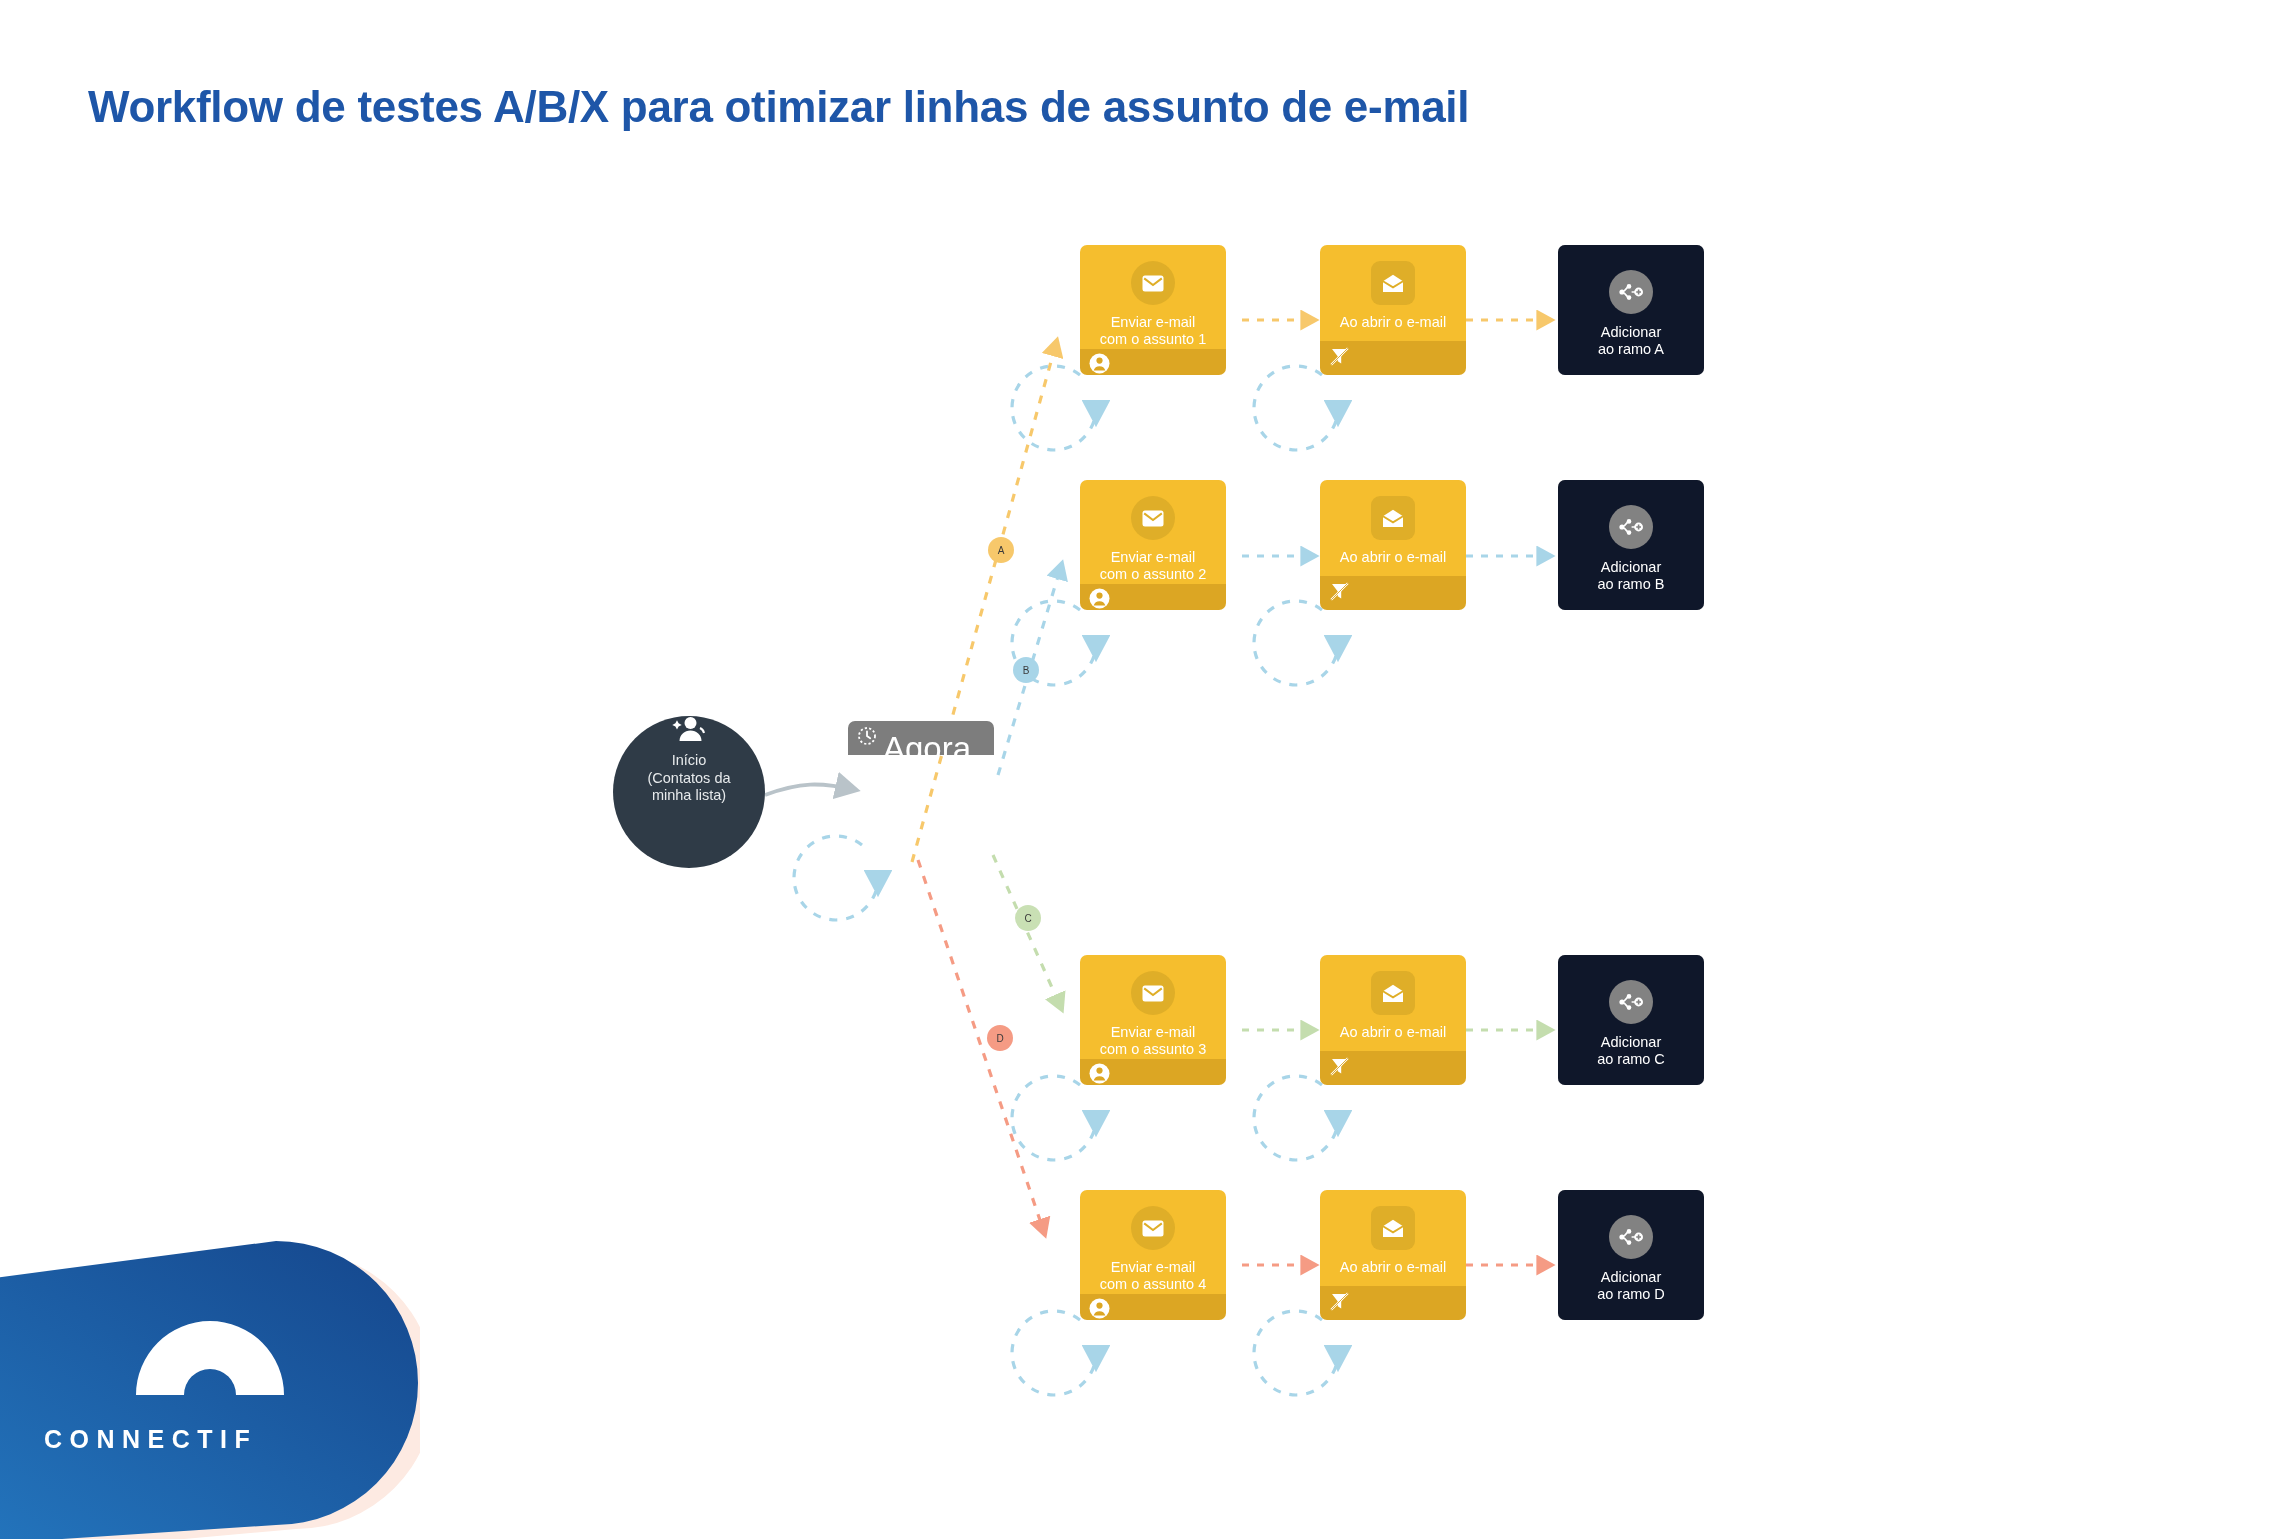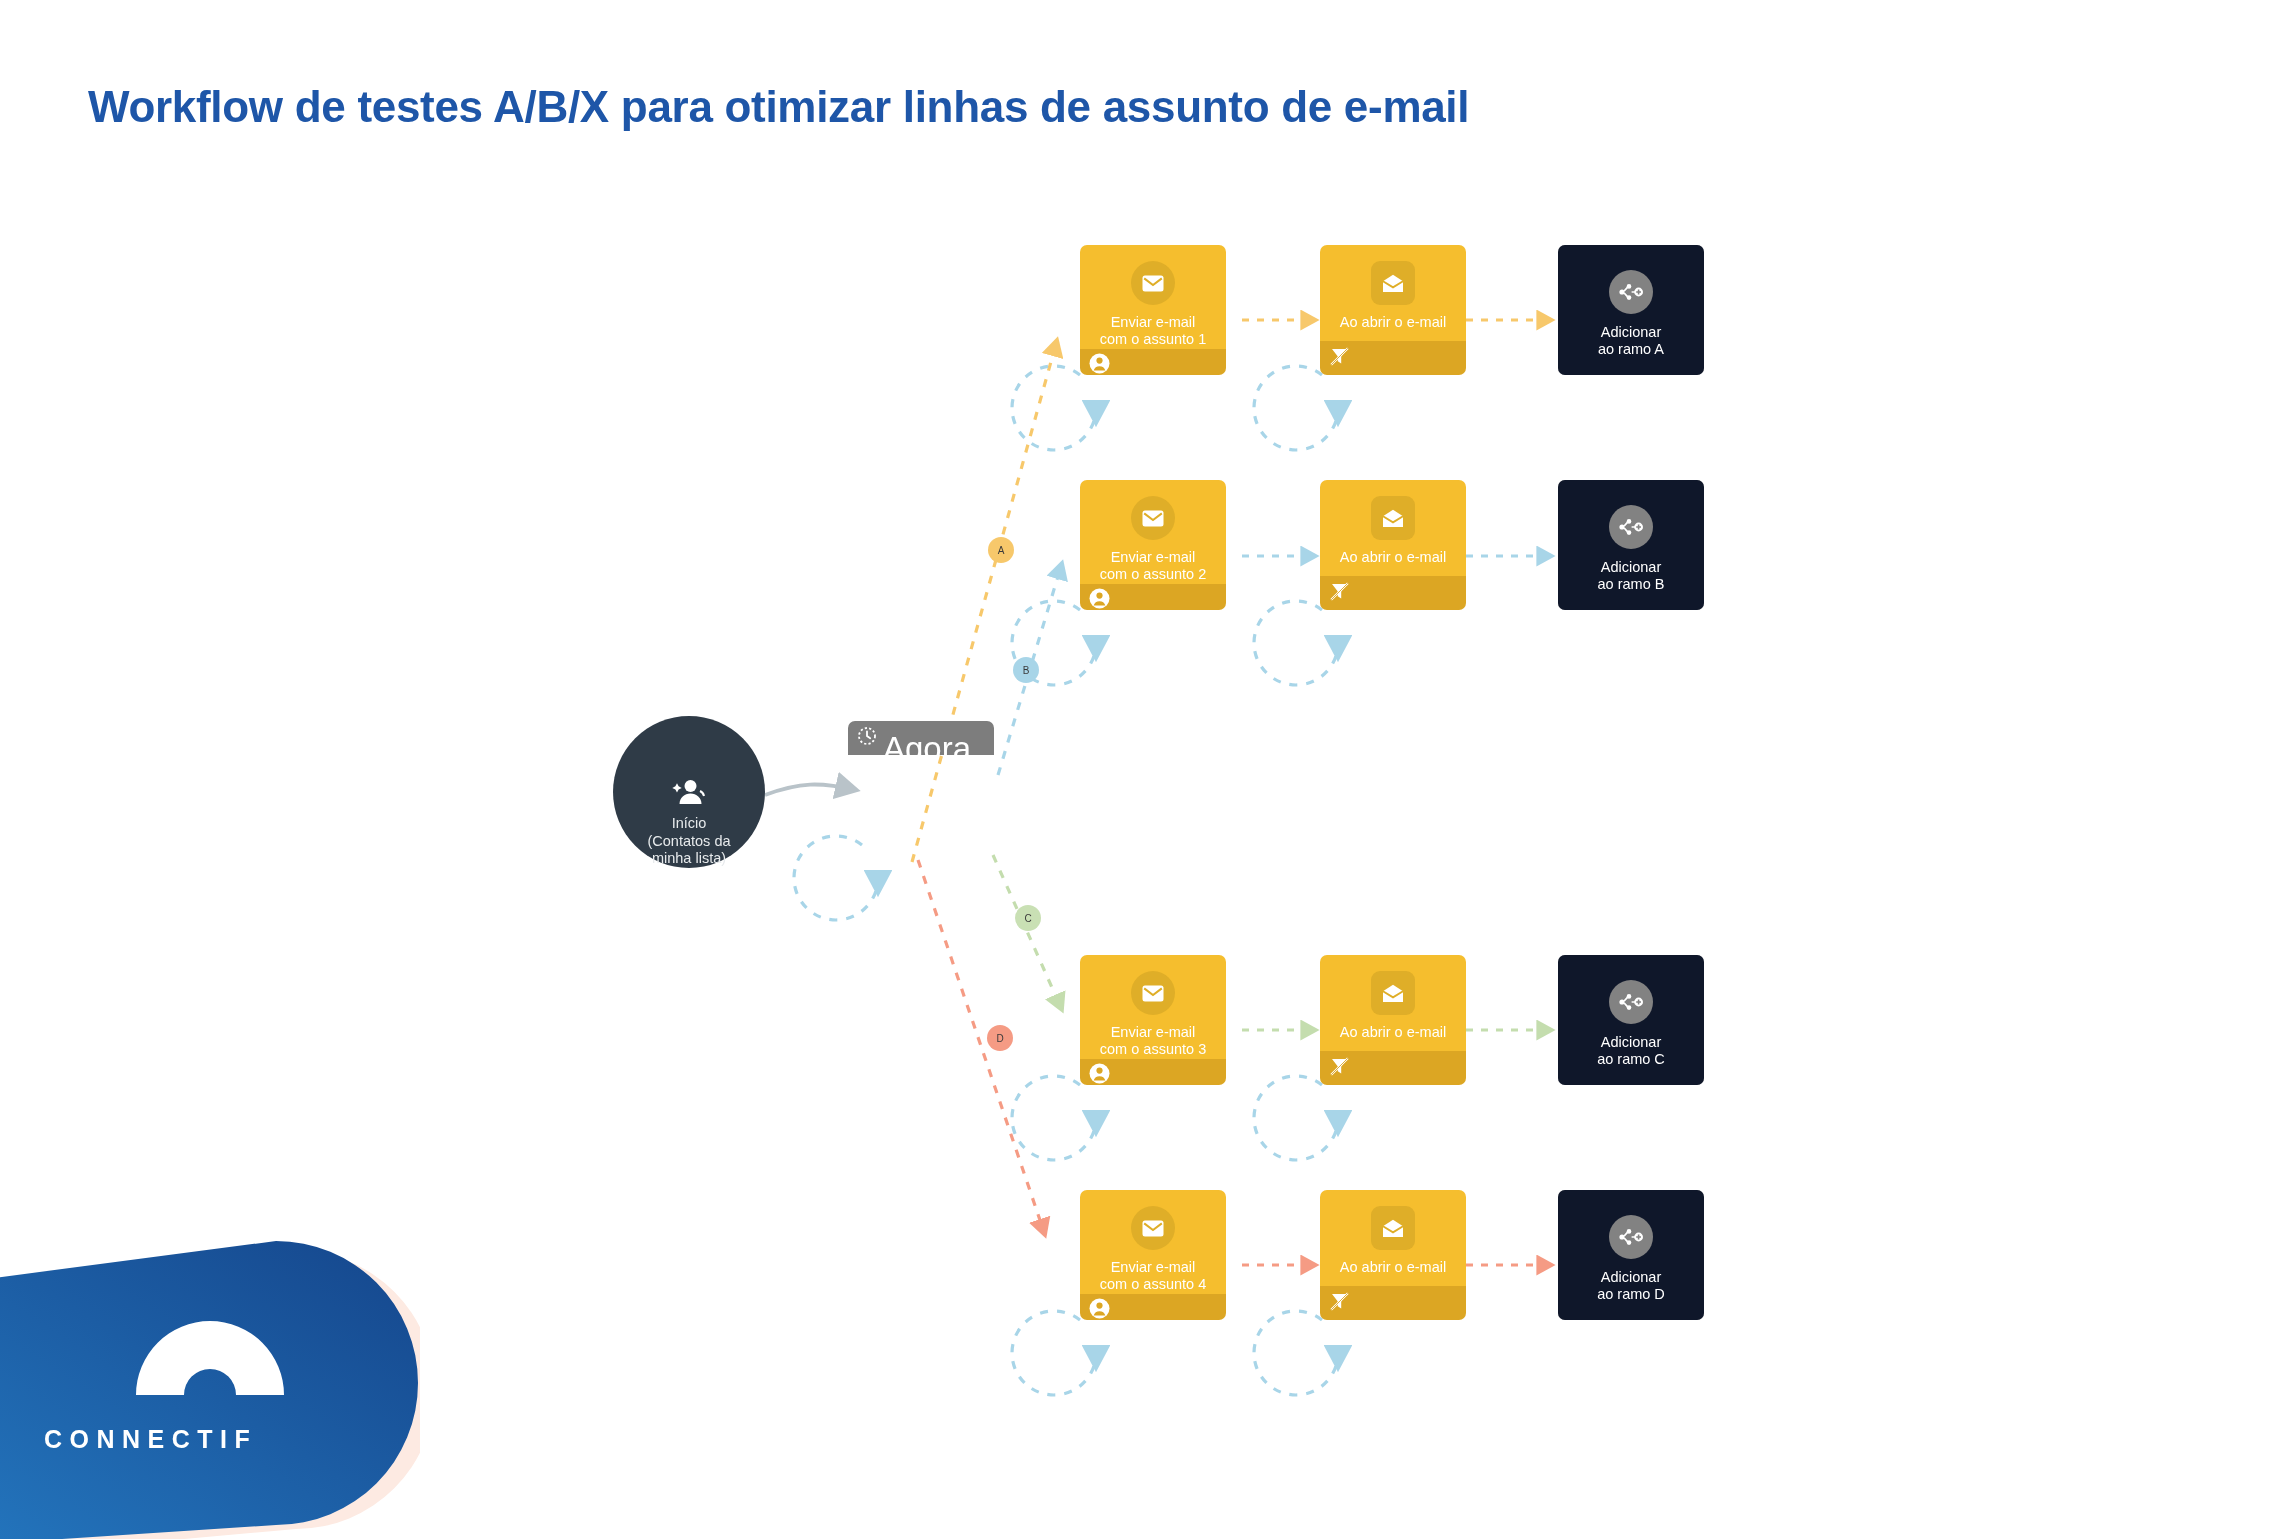--- a/index.html
+++ b/index.html
@@ -26,21 +26,21 @@
   
   #wires{position:absolute;left:0;top:0;width:2280px;height:1539px;pointer-events:none;}
 
   
   .node{position:absolute;box-sizing:border-box;}
 
   .start-node{
     width:152px;height:152px;border-radius:50%;
     background:#2f3b47;
     display:flex;flex-direction:column;
-    align-items:center;justify-content:flex-end;
+    align-items:center;justify-content:flex-start;
     color:#ffffff;
   }
   .start-node .start-icon{margin-bottom:6px;}
   .start-label{
     font-size:14.5px;line-height:1.22;text-align:center;color:#e7eaec;
     white-space:pre-line;
   }
 
   .card{
     width:146px;height:130px;

